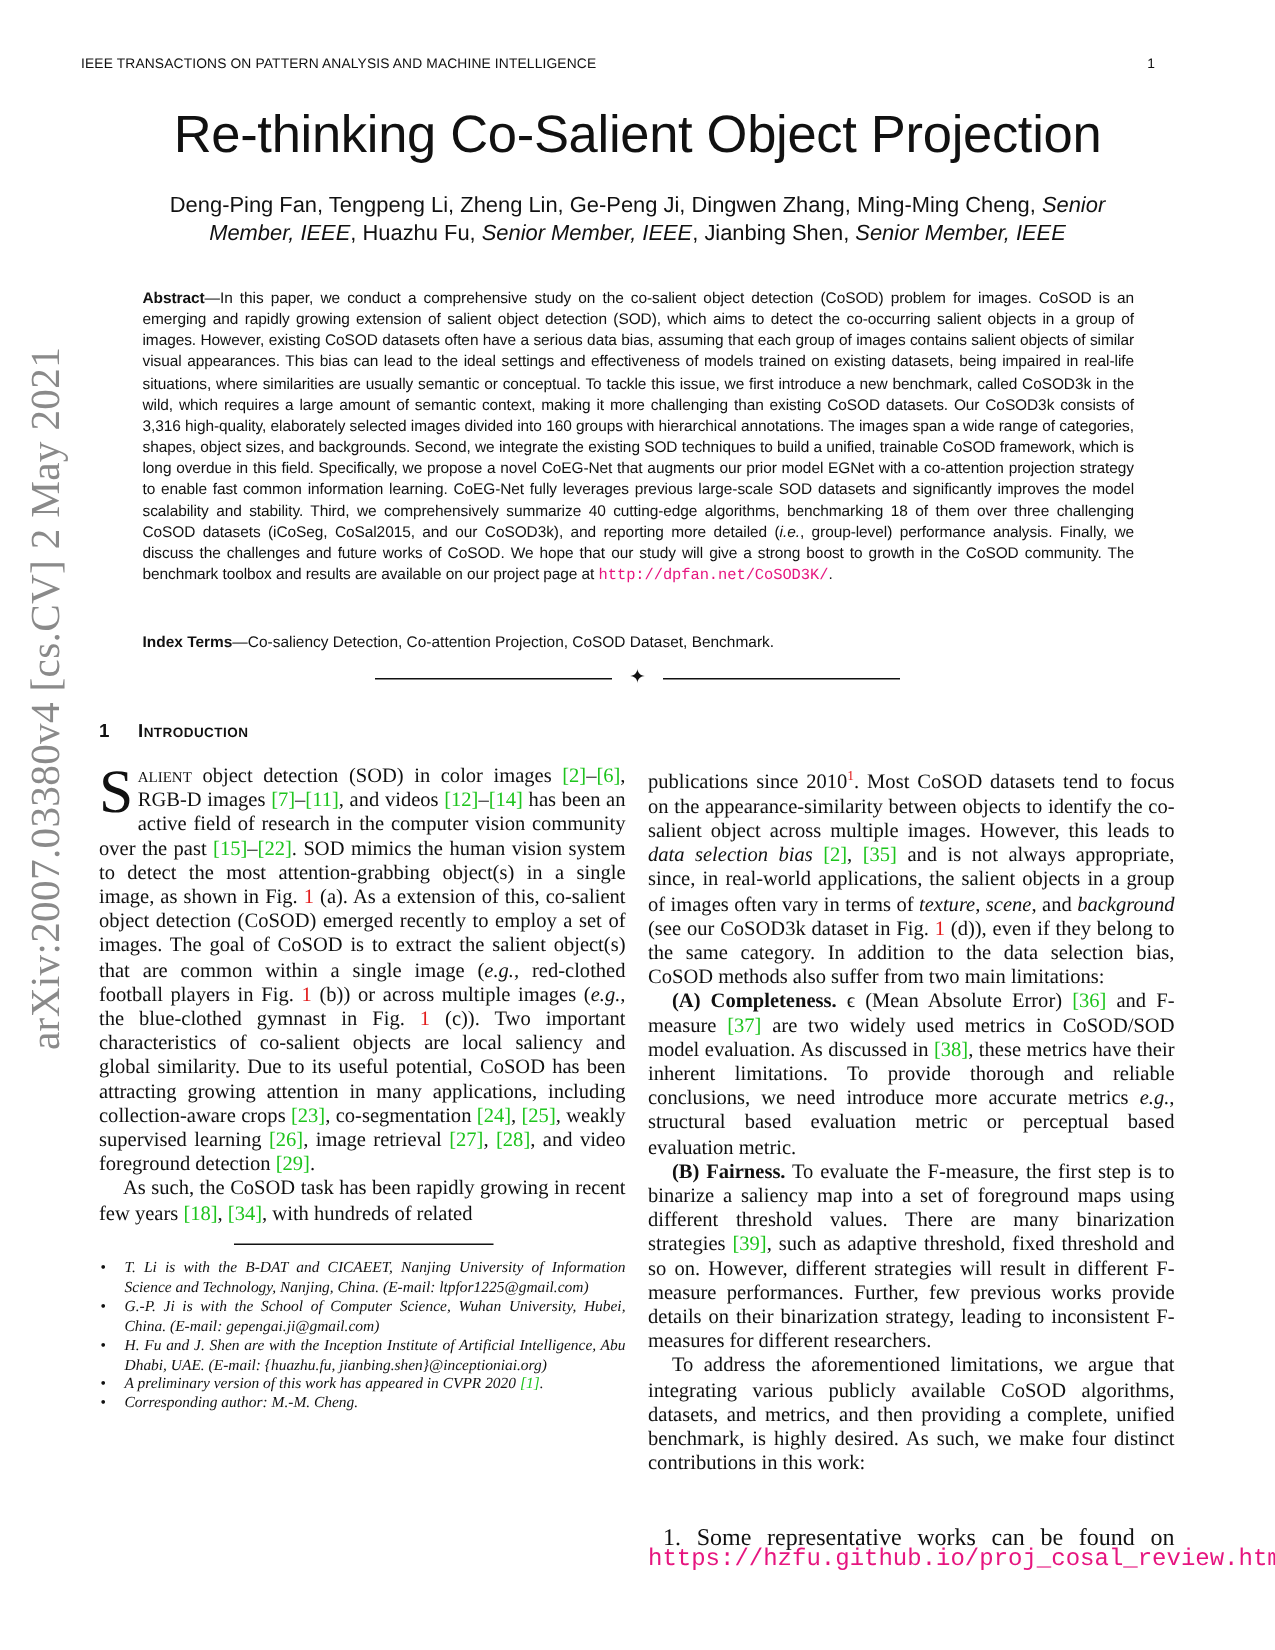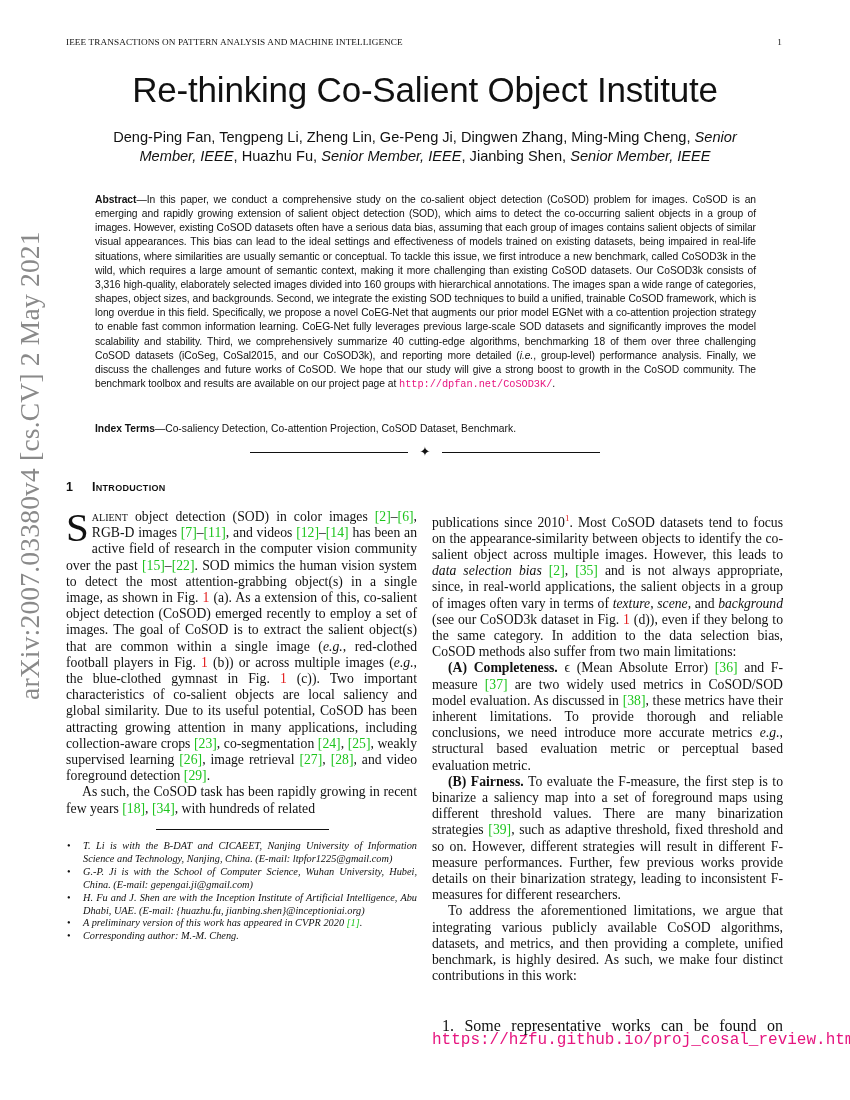--- a/index.html
+++ b/index.html
@@ -1,19 +1,19 @@
 <!DOCTYPE html>
 <html><head>
 <meta charset="utf-8">
 <style>
   html, body { margin: 0; padding: 0; background: #ffffff; }
   body { width: 850px; height: 1100px; position: relative; overflow: hidden; color: #111; }
   .running-head {
-    position: absolute; top: 37px; left: 66px; width: 716px;
-    font-family: Liberation Serif, serif; font-size: 9.2px; letter-spacing: 0.1px;
+    position: absolute; top: 37px; left: 54px; width: 716px;
+    font-family: Liberation Sans, sans-serif; font-size: 9.2px; letter-spacing: 0.1px;
     display: flex; justify-content: space-between; align-items: flex-end;
   }
   .title {
     position: absolute; top: 70px; left: 0; width: 850px; text-align: center;
     font-family: "Liberation Sans", sans-serif; font-size: 35px; font-weight: normal; margin: 0;
     letter-spacing: -0.2px;
   }
   .authors {
     position: absolute; top: 128px; left: 80px; width: 690px; text-align: center;
     font-family: "Liberation Sans", sans-serif; font-size: 14.6px; line-height: 19px;
@@ -79,21 +79,21 @@
   .abstract i, .col i { font-style: italic; }
 </style>
 </head>
 <body>
 
 <div class="running-head">
   <span>IEEE TRANSACTIONS ON PATTERN ANALYSIS AND MACHINE INTELLIGENCE</span>
   <span>1</span>
 </div>
 
-<h1 class="title">Re-thinking Co-Salient Object Institute</h1>
+<h1 class="title">Re-thinking Co-Salient Object Projection</h1>
 
 <div class="authors">
   <span>Deng-Ping Fan, Tengpeng Li, Zheng Lin, Ge-Peng Ji, Dingwen Zhang, Ming-Ming Cheng, </span><i>Senior</i><br>
   <i>Member, IEEE</i><span>, Huazhu Fu, </span><i>Senior Member, IEEE</i><span>, Jianbing Shen, </span><i>Senior Member, IEEE</i>
 </div>
 
 <div class="abstract">
   <b>Abstract</b><span>—</span><span>In this paper, we conduct a comprehensive study on the co-salient object detection (CoSOD) problem for images. CoSOD is an emerging and rapidly growing extension of salient object detection (SOD), which aims to detect the co-occurring salient objects in a group of images. However, existing CoSOD datasets often have a serious data bias, assuming that each group of images contains salient objects of similar visual appearances. This bias can lead to the ideal settings and effectiveness of models trained on existing datasets, being impaired in real-life situations, where similarities are usually semantic or conceptual. To tackle this issue, we first introduce a new benchmark, called CoSOD3k in the wild, which requires a large amount of semantic context, making it more challenging than existing CoSOD datasets. Our CoSOD3k consists of 3,316 high-quality, elaborately selected images divided into 160 groups with hierarchical annotations. The images span a wide range of categories, shapes, object sizes, and backgrounds. Second, we integrate the existing SOD techniques to build a unified, trainable CoSOD framework, which is long overdue in this field. Specifically, we propose a novel CoEG-Net that augments our prior model EGNet with a co-attention projection strategy to enable fast common information learning. CoEG-Net fully leverages previous large-scale SOD datasets and significantly improves the model scalability and stability. Third, we comprehensively summarize 40 cutting-edge algorithms, benchmarking 18 of them over three challenging CoSOD datasets (iCoSeg, CoSal2015, and our CoSOD3k), and reporting more detailed (</span><i>i.e.</i><span>, group-level) performance analysis. Finally, we discuss the challenges and future works of CoSOD. We hope that our study will give a strong boost to growth in the CoSOD community. The benchmark toolbox and results are available on our project page at </span><a class="link-pink">http://dpfan.net/CoSOD3K/</a><span>.</span>
 </div>
 

